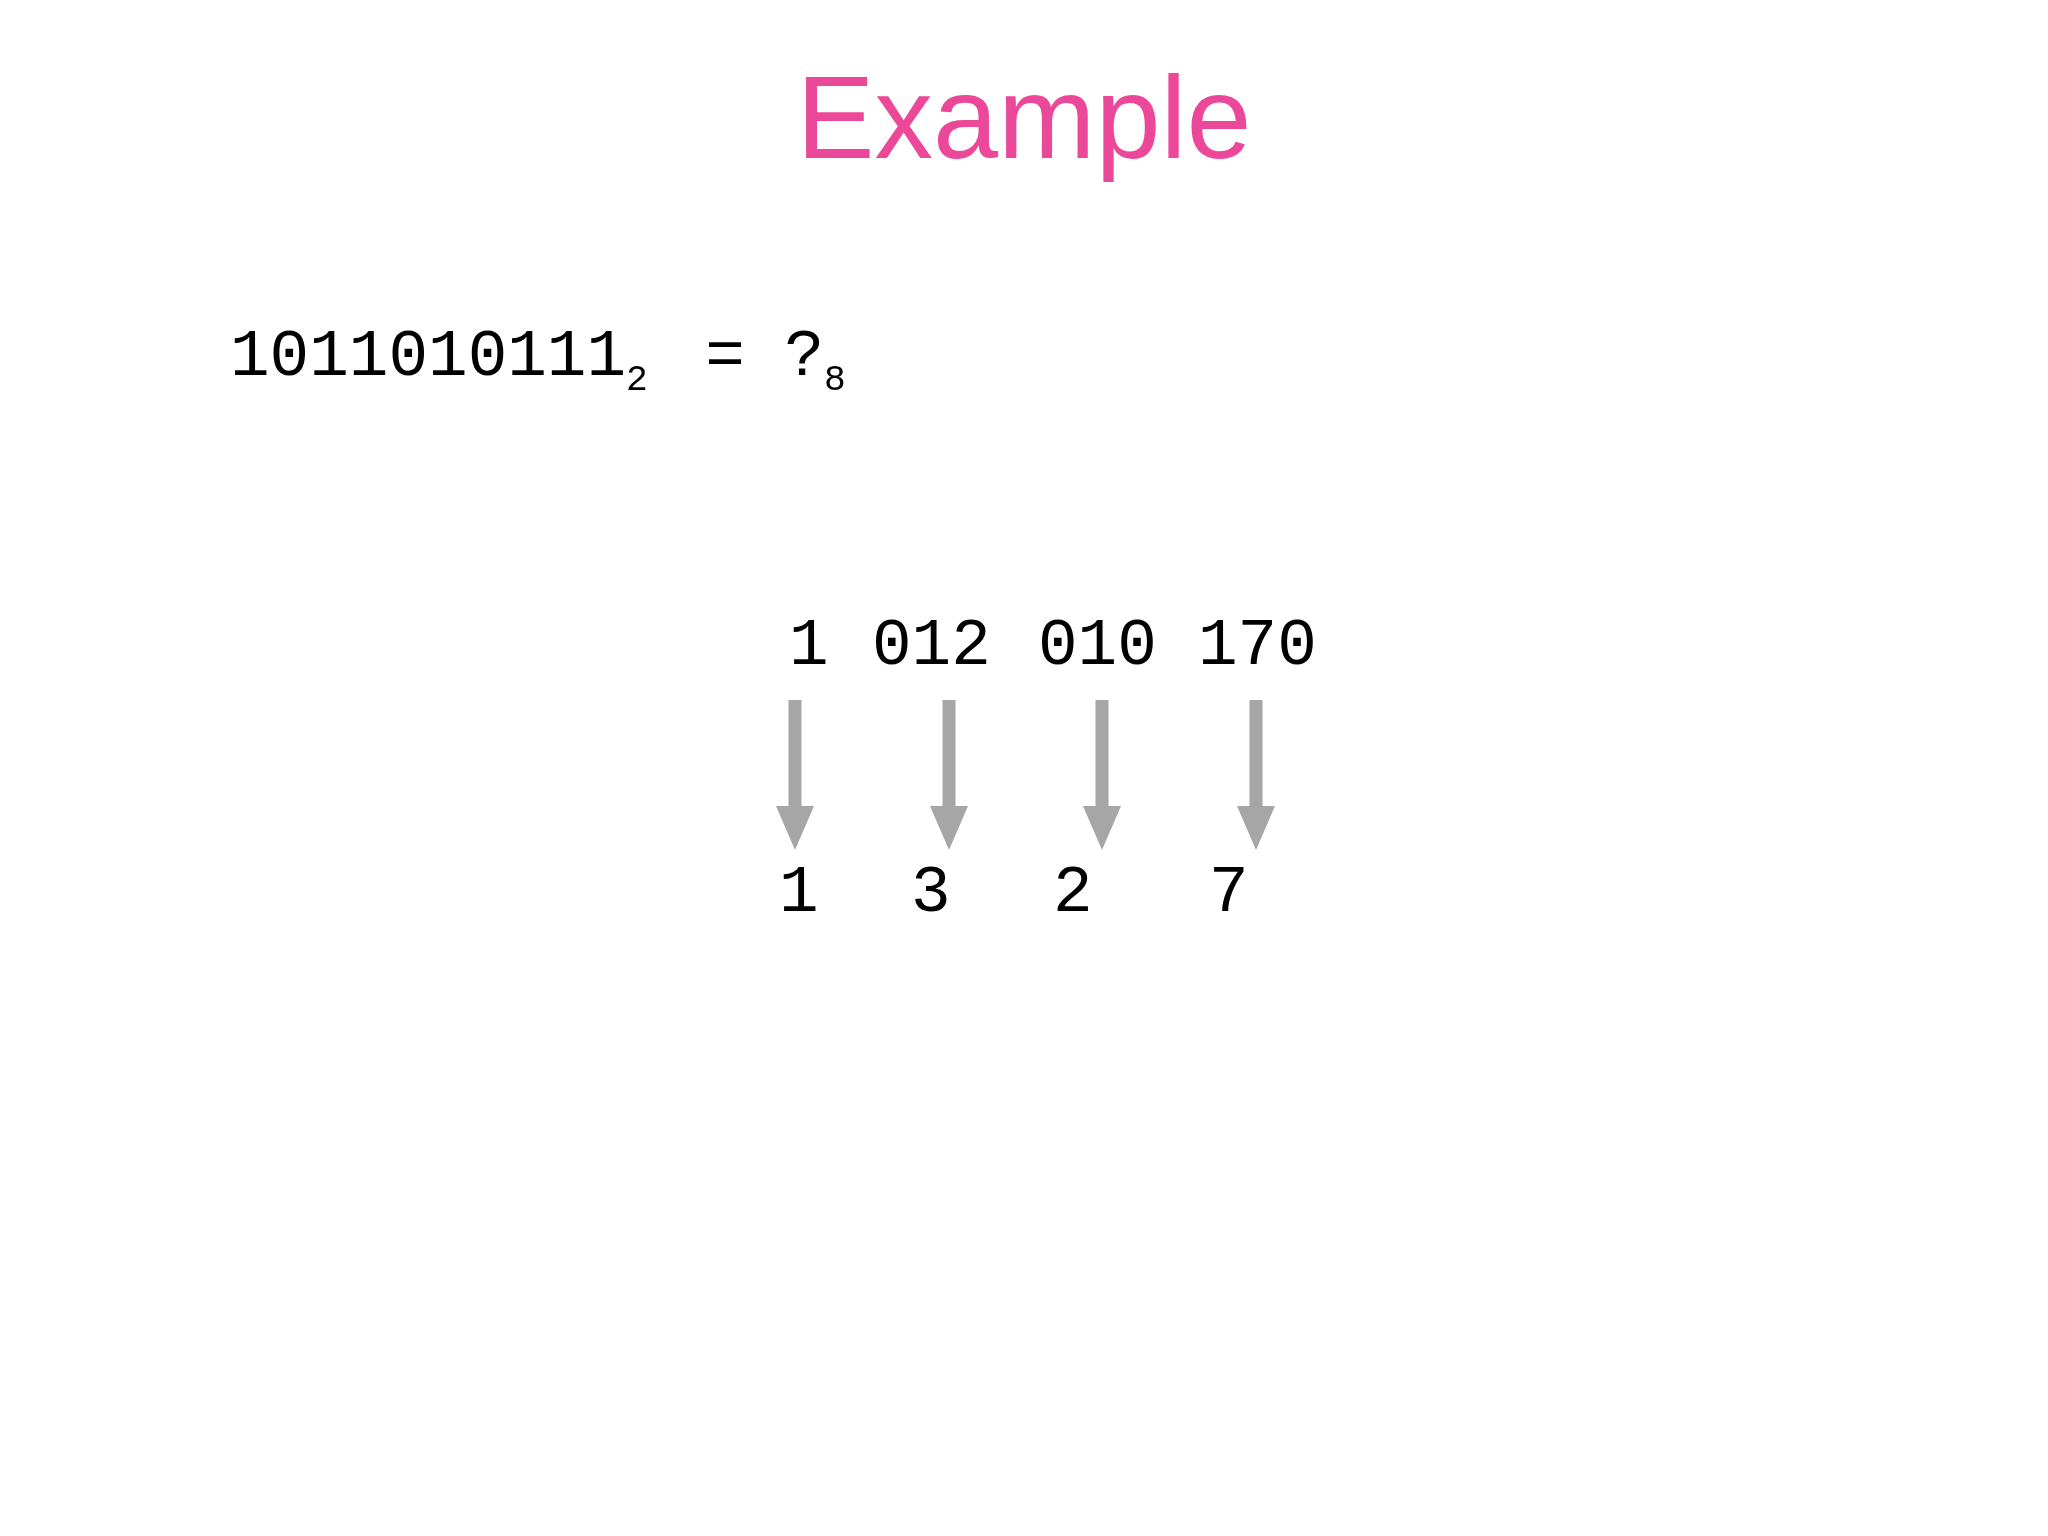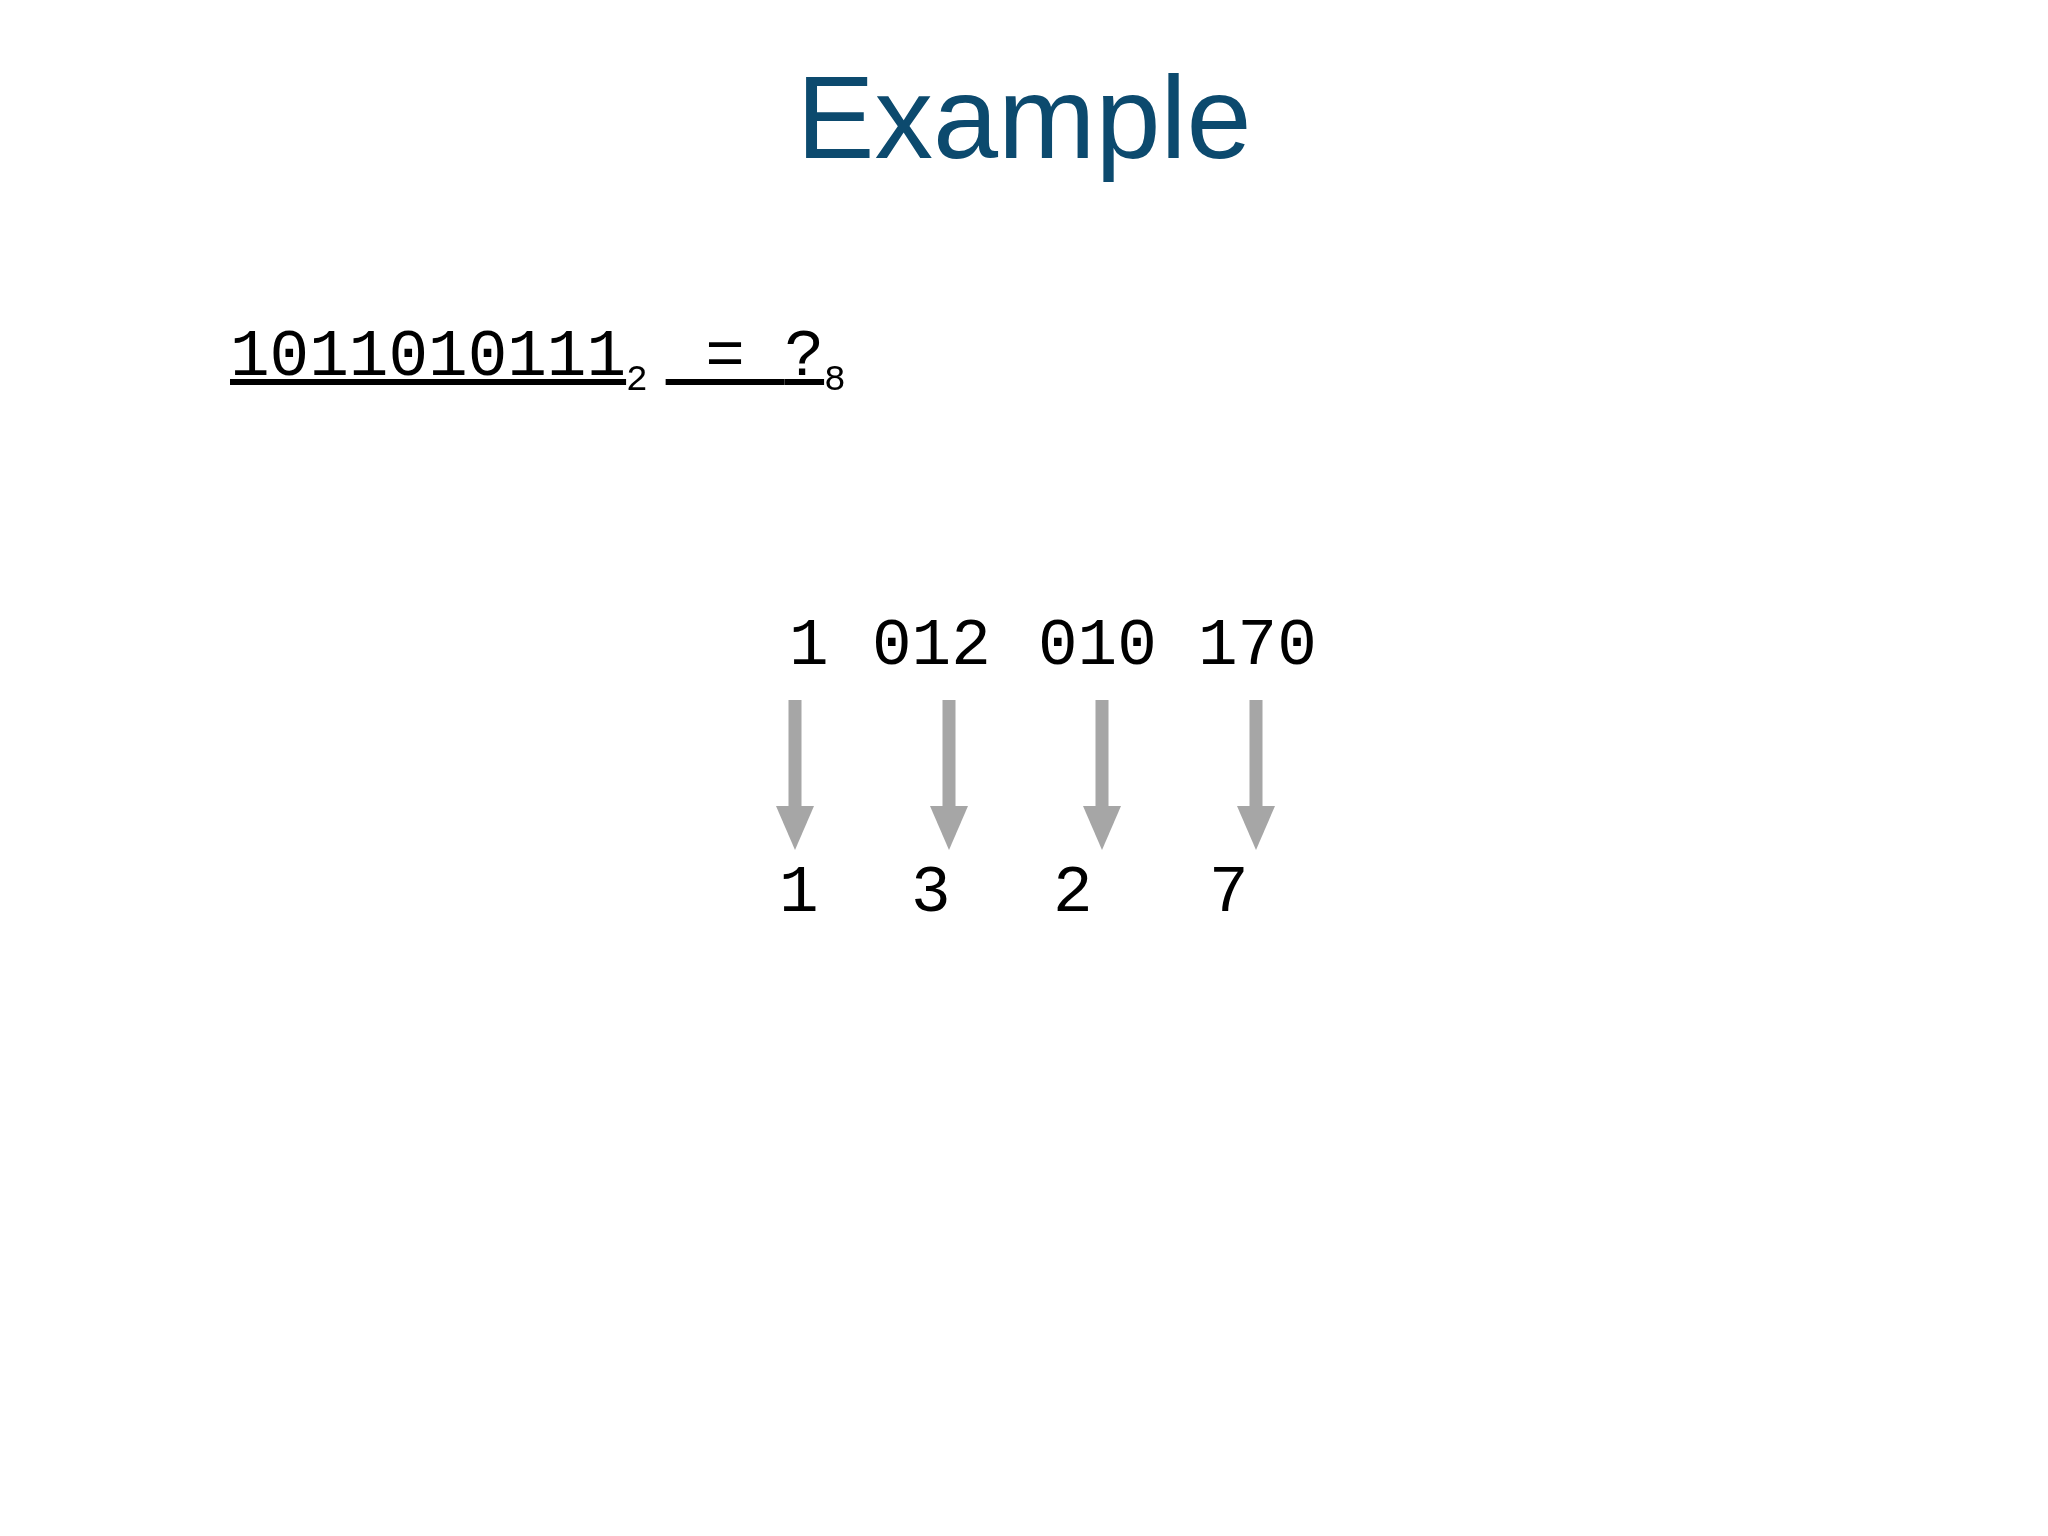--- a/index.html
+++ b/index.html
@@ -12,37 +12,37 @@
     color:#000000;
     font-family:"Liberation Mono","DejaVu Sans Mono",monospace;
   }
   .title {
     position:absolute;
     top:59px; left:0; right:0;
     text-align:center;
     font-family:"Liberation Sans","DejaVu Sans",sans-serif;
     font-size:117px;
     line-height:1;
-    color:#0c4a6e;
+    color:#ec4899;
   }
   .mono {
     position:absolute;
     font-size:66px;
     line-height:1;
     white-space:pre;
     color:#000000;
   }
   .sub {
     font-size:55%;
     display:inline-block;
     width:1.09em;
     position:relative;
     top:0.42em;
   }
-  .eq-problem  { left:230px;  top:325px;text-decoration:underline; }
+  .eq-problem  { left:230px;  top:325px; }
   .eq-solution { left:1207px; top:1232px; }
   .group-row-item { top:614px; }
   .octal-row-item { top:861px; }
   .arrow {
     position:absolute;
     top:700px;
     width:38px;
     height:150px;
   }
   .arrow svg { display:block; width:38px; height:150px; }

